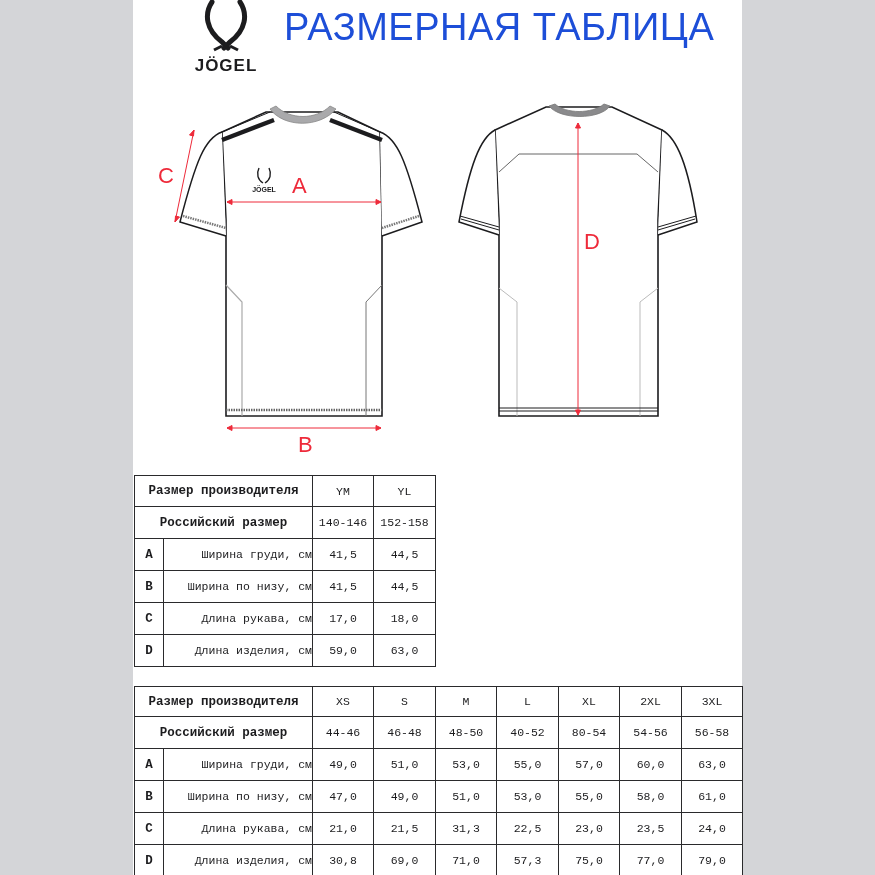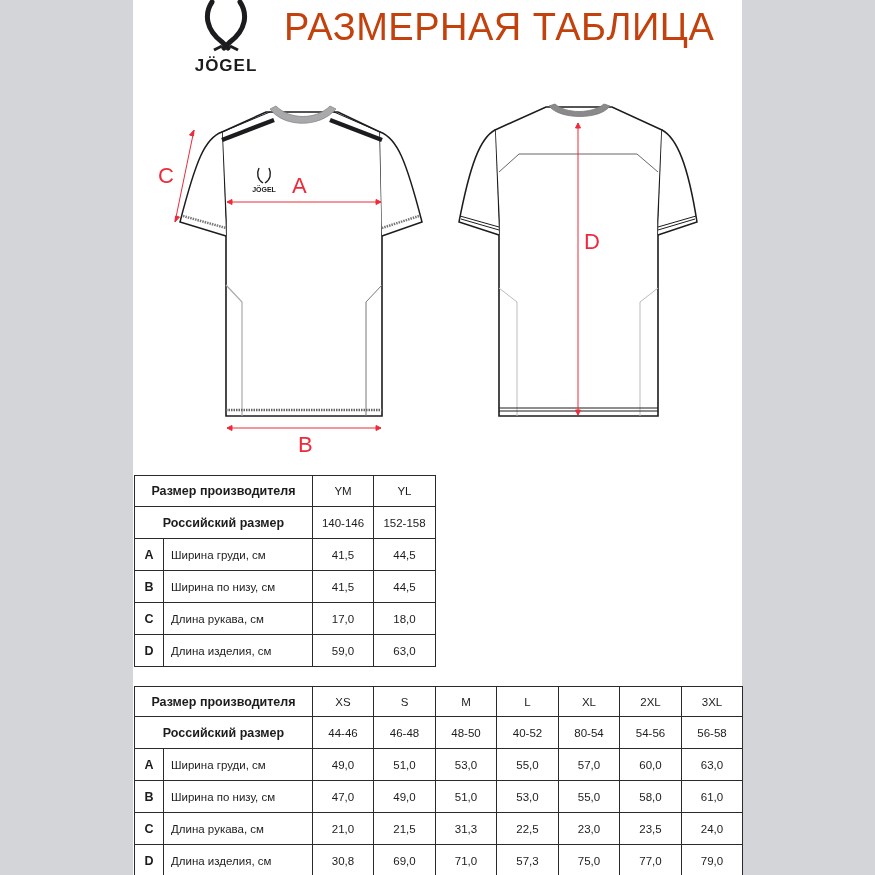--- a/index.html
+++ b/index.html
@@ -33,60 +33,60 @@
       letter-spacing: 1px;
       color: #1c1c1e;
     }
     .title {
       position: absolute;
       left: 284px; top: 6px;
       font-family: "Liberation Sans", sans-serif;
       font-size: 38px;
       font-weight: normal;
       letter-spacing: 0.5px;
-      color: #c2410c;
+      color: #1d4ed8;
       white-space: nowrap;
     }
     .diagram {
       position: absolute;
       left: 0; top: 0;
       width: 875px; height: 470px;
       pointer-events: none;
     }
     .dim-label {
       position: absolute;
       font-family: "Liberation Sans", sans-serif;
       font-size: 22px;
       color: #ee2a3a;
     }
     table.sz {
       position: absolute;
       border-collapse: collapse;
-      font-family: Liberation Sans, sans-serif;
+      font-family: Liberation Mono, monospace;
       font-size: 11.5px;
       color: #1c1c1e;
       table-layout: fixed;
     }
     table.sz td {
       border: 1.5px solid #2a2a2c;
       text-align: center;
       vertical-align: middle;
       padding: 0;
       white-space: nowrap;
     }
     table.sz td.hdr {
       font-weight: bold;
       font-size: 12.5px;
     }
     table.sz td.letter {
       font-weight: bold;
       font-size: 12.5px;
     }
     table.sz td.param {
-      text-align: left;
+      text-align: right;
       padding-left: 7px;
       font-size: 11.5px;
     }
     #t1 { left: 134px; top: 475px; width: 301px; }
     #t2 { left: 134px; top: 686px; width: 608px; }
   </style>
 </head>
 <body>
 
 <div class="page"></div>

